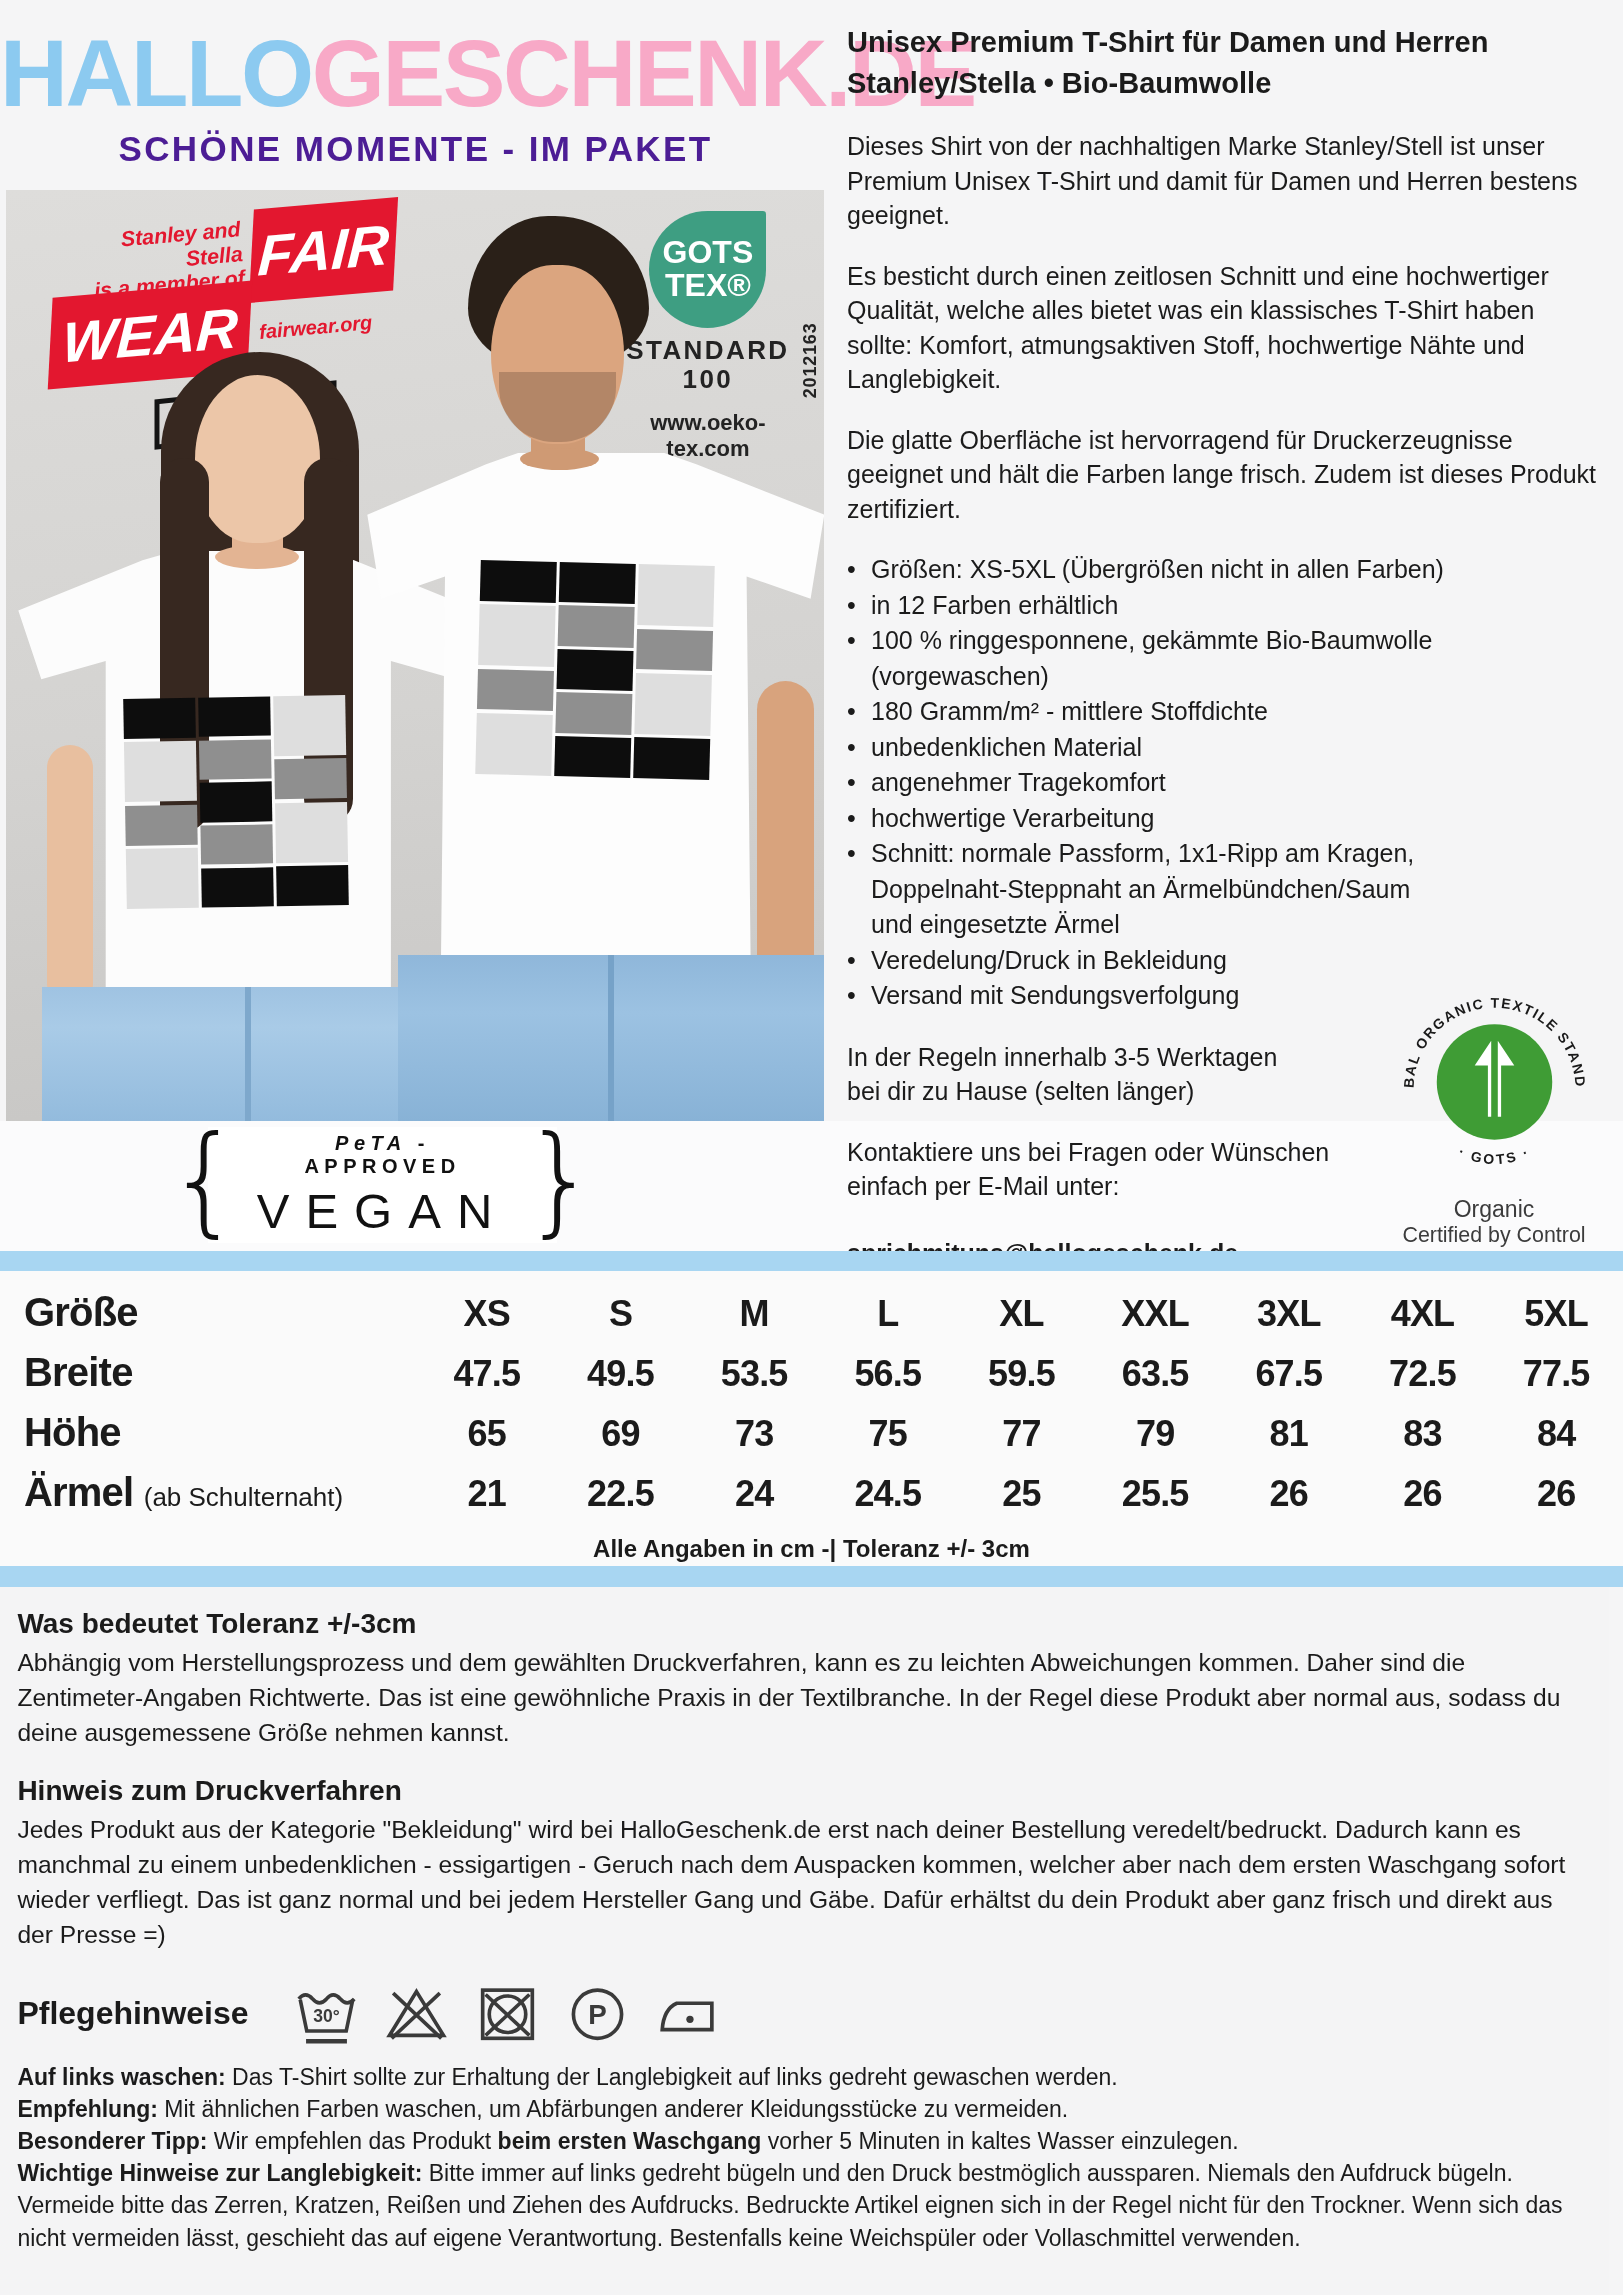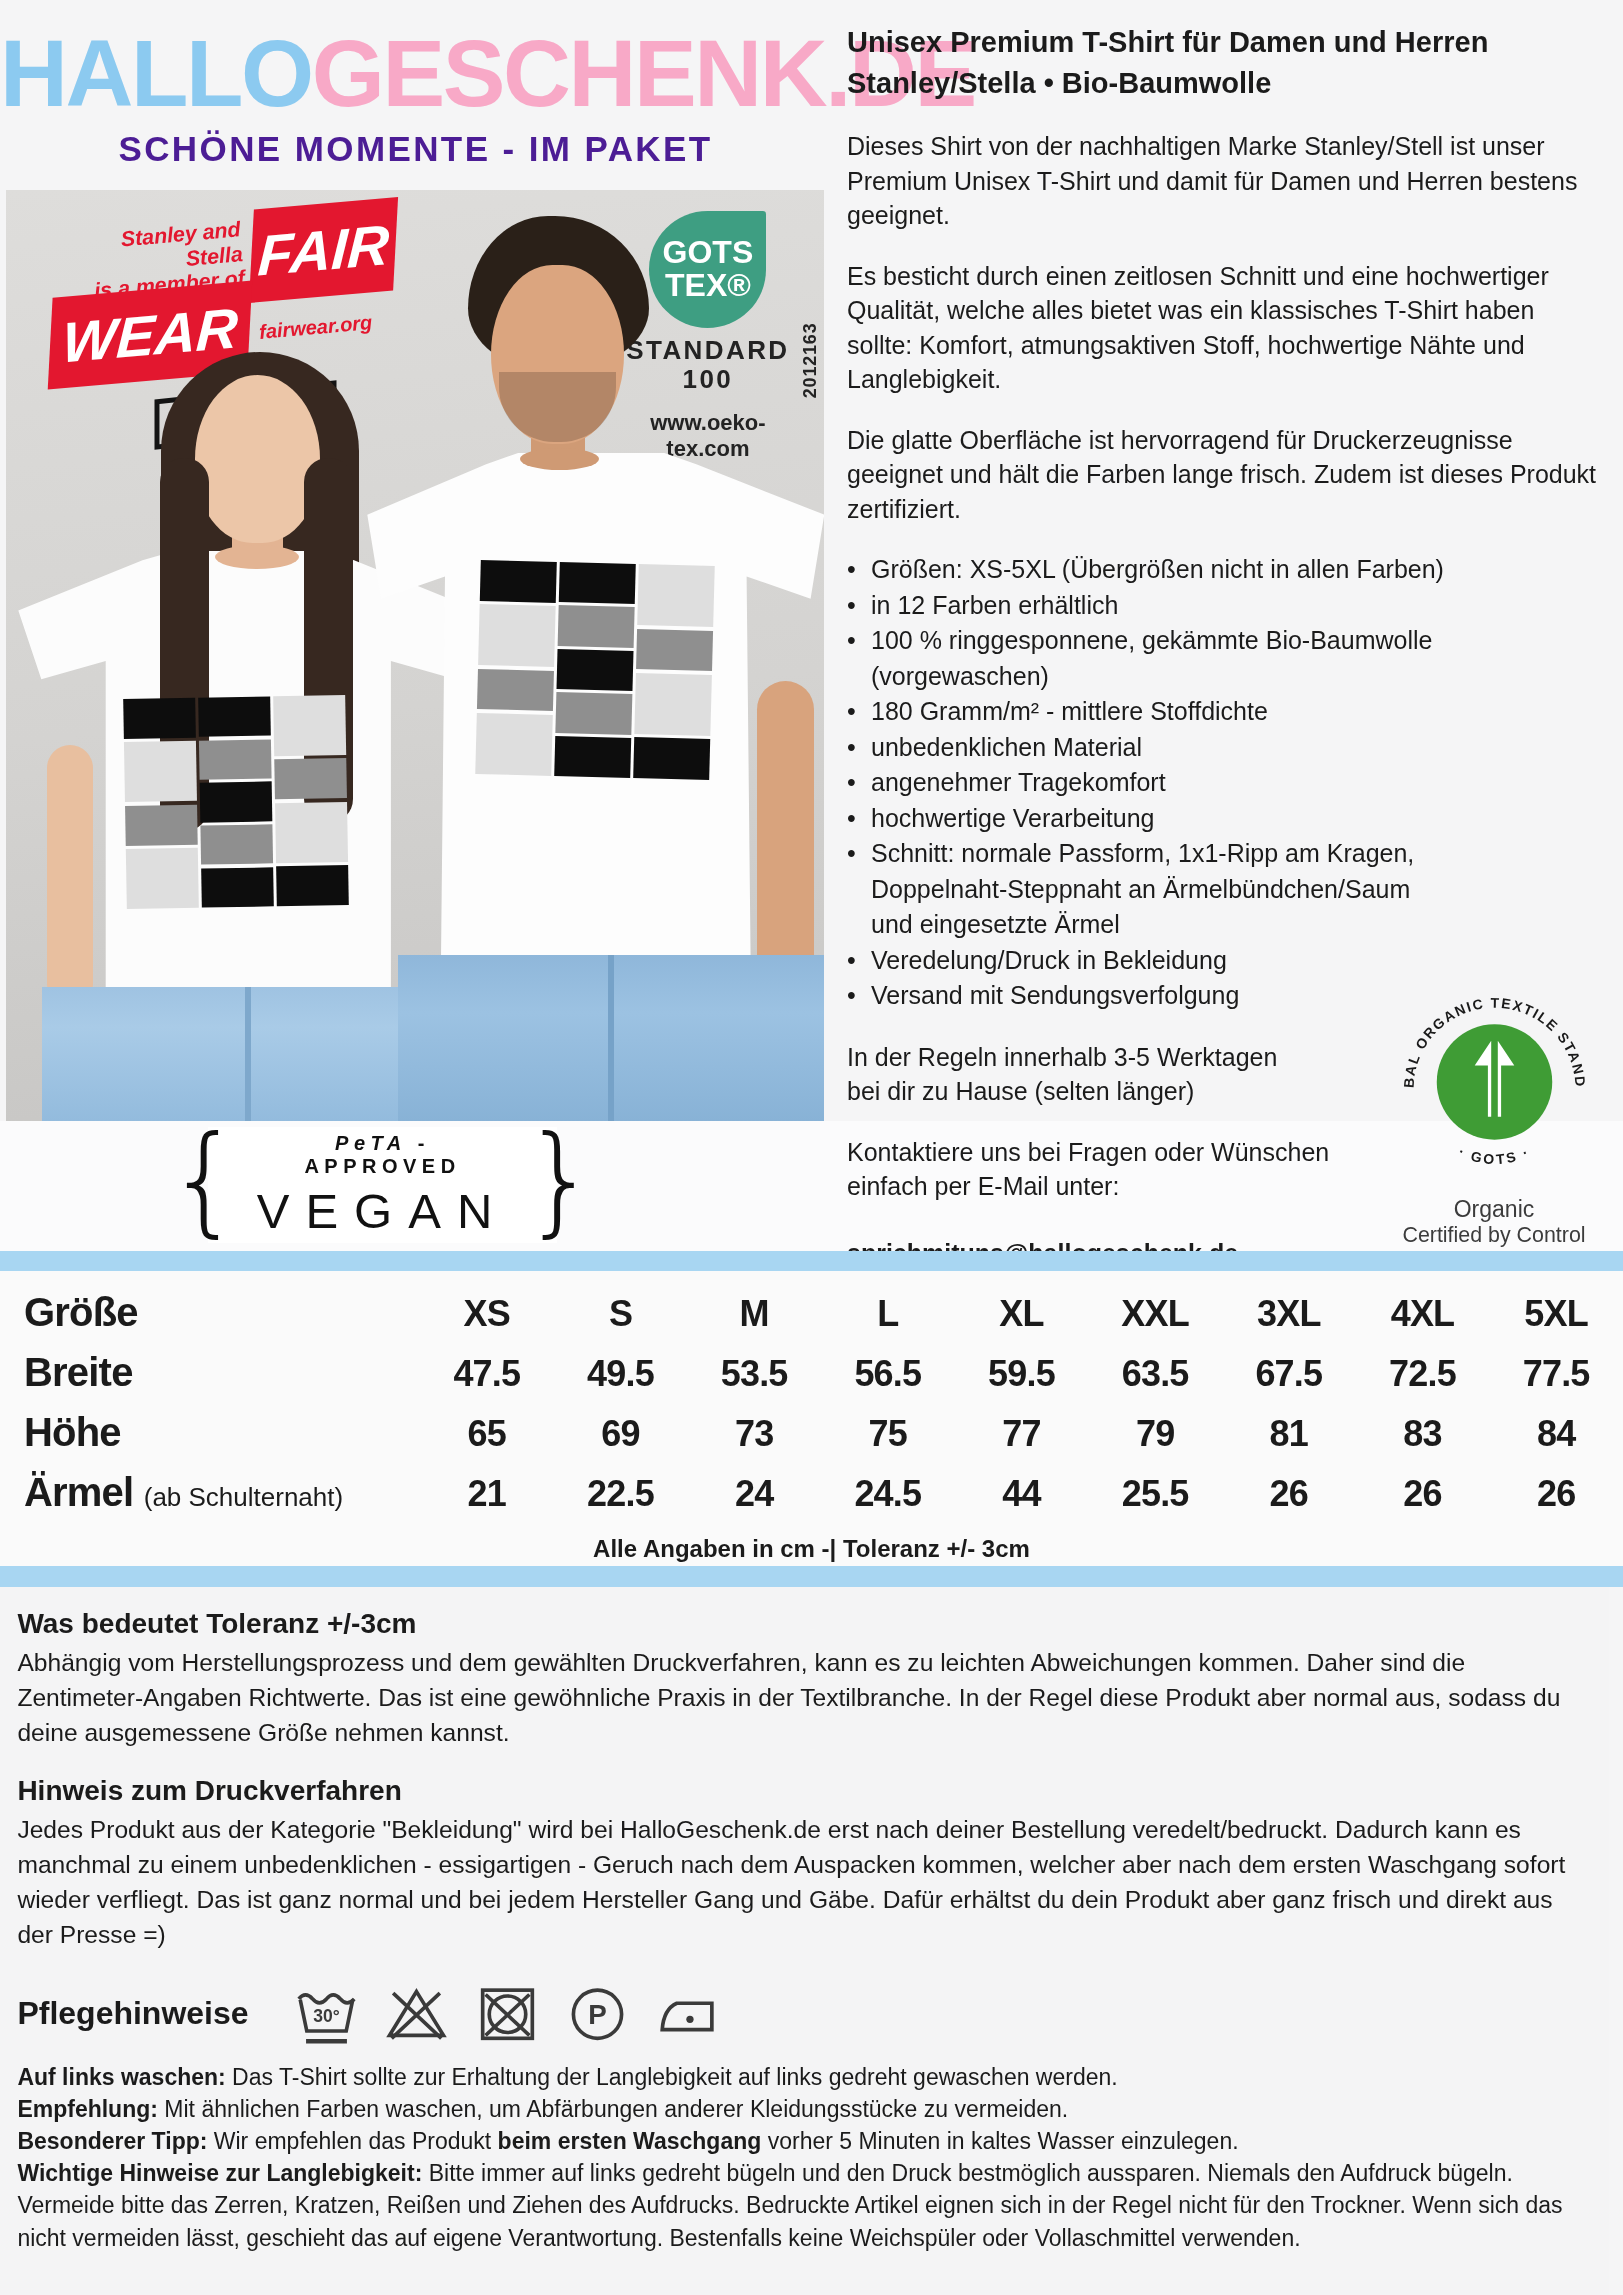--- a/index.html
+++ b/index.html
@@ -338,21 +338,21 @@
       <span class="tval">81</span>
       <span class="tval">83</span>
       <span class="tval">84</span>
     </div>
     <div class="trow">
       <span class="tlabel"><span>Ärmel</span> <small>(ab Schulternaht)</small></span>
       <span class="tval">21</span>
       <span class="tval">22.5</span>
       <span class="tval">24</span>
       <span class="tval">24.5</span>
-      <span class="tval">44</span>
+      <span class="tval">25</span>
       <span class="tval">25.5</span>
       <span class="tval">26</span>
       <span class="tval">26</span>
       <span class="tval">26</span>
     </div>
     <div class="tnote">Alle Angaben in cm -| Toleranz +/- 3cm</div>
   </section>
 
   <div class="bar bar2"></div>
 

